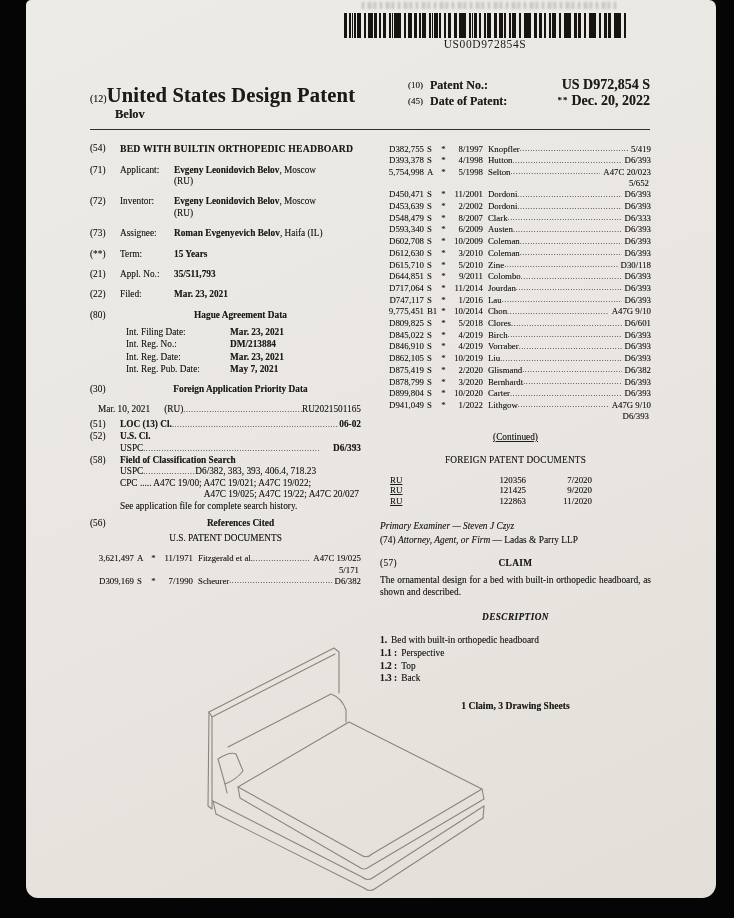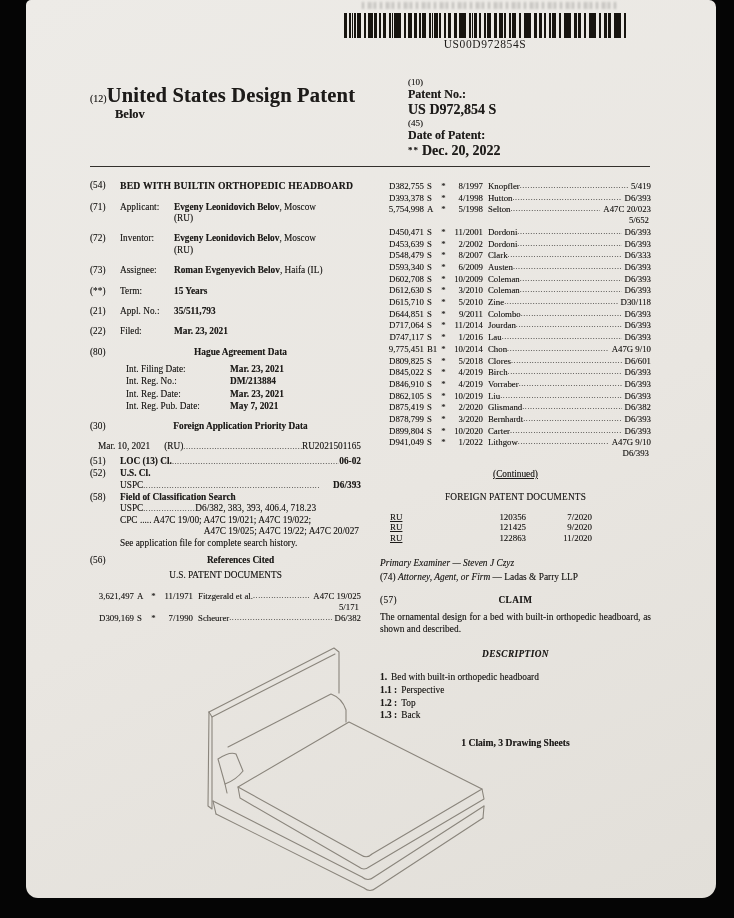--- a/index.html
+++ b/index.html
@@ -31,21 +31,21 @@
   
   .content { position:absolute; left:64px; top:72px; width:560px;
     text-shadow:0 0 .5px rgba(20,18,16,.45); }
   .header-row { display:flex; align-items:flex-start; }
   .h-left { flex:1; }
   .h-titleline { display:flex; align-items:baseline; }
   .tagsm { font-size:10px; }
   .h-title { font-size:20.5px; font-weight:bold; letter-spacing:.2px; white-space:nowrap;margin-top:12px; }
   .h-inventor { font-weight:bold; font-size:12.5px; margin:0 0 0 25px; }
   .h-right { width:242px; padding-top:5px; }
-  .pn-row { display:flex; align-items:flex-start;flex-direction:column; }
+  .pn-row { display:flex; align-items:center; }
   .pn-tag { font-size:9px; width:22px; }
   .pn-label { font-weight:bold; font-size:12px; flex:1; }
   .pn-value { font-weight:bold; font-size:14px; white-space:nowrap; }
   .stars { font-size:9px; vertical-align:2px; letter-spacing:1px; margin-right:3px; }
   .rule { border-top:1.5px solid #33302c; margin-top:7px; }
   
   .cols { display:flex; gap:19px; margin-top:13px; }
   .col { width:271px; font-size:9.3px; line-height:11.4px; }
   .sec { display:flex; margin-bottom:9px; }
   .tag { width:30px; flex-shrink:0; }
@@ -58,21 +58,21 @@
   .cent { text-align:center; font-weight:bold; }
   .hg { display:flex; margin-left:6px; line-height:12.2px; }
   .hg-l { width:104px; flex-shrink:0; }
   .hg-v { font-weight:bold; }
   .leader { flex:1; overflow:hidden; white-space:nowrap; min-width:10px; opacity:.9; }
   .leader::before { content:"...................................................................."; font-size:8px; letter-spacing:.6px; }
   .flexrow { display:flex; align-items:baseline; }
   .prio-row { display:flex; align-items:baseline; margin:9px 0 3px -22px; }
   .cpc2 { text-align:right; padding-right:2px; }
   
-  .ref-row { display:flex; align-items:flex-end; font-size:8.8px; line-height:10.7px; white-space:nowrap; }
+  .ref-row { display:flex; align-items:center; font-size:8.8px; line-height:10.7px; white-space:nowrap; }
   .r-no { width:44px; text-align:right; flex-shrink:0; }
   .r-kind { width:13px; padding-left:3px; flex-shrink:0; }
   .r-star { width:7px; text-align:center; flex-shrink:0; }
   .r-date { width:36px; text-align:right; flex-shrink:0; }
   .r-name { padding-left:5px; }
   .r-cls { padding-left:3px; }
   .r-line2 { text-align:right; font-size:8.8px; line-height:10.7px; padding-right:2px; }
   .continued { text-align:center; margin:10px 0 12px;text-decoration:underline; }
   .fpd-head { text-align:center; margin-bottom:8px; letter-spacing:.2px; }
   .fr { display:flex; font-size:8.9px; line-height:10.8px; }

